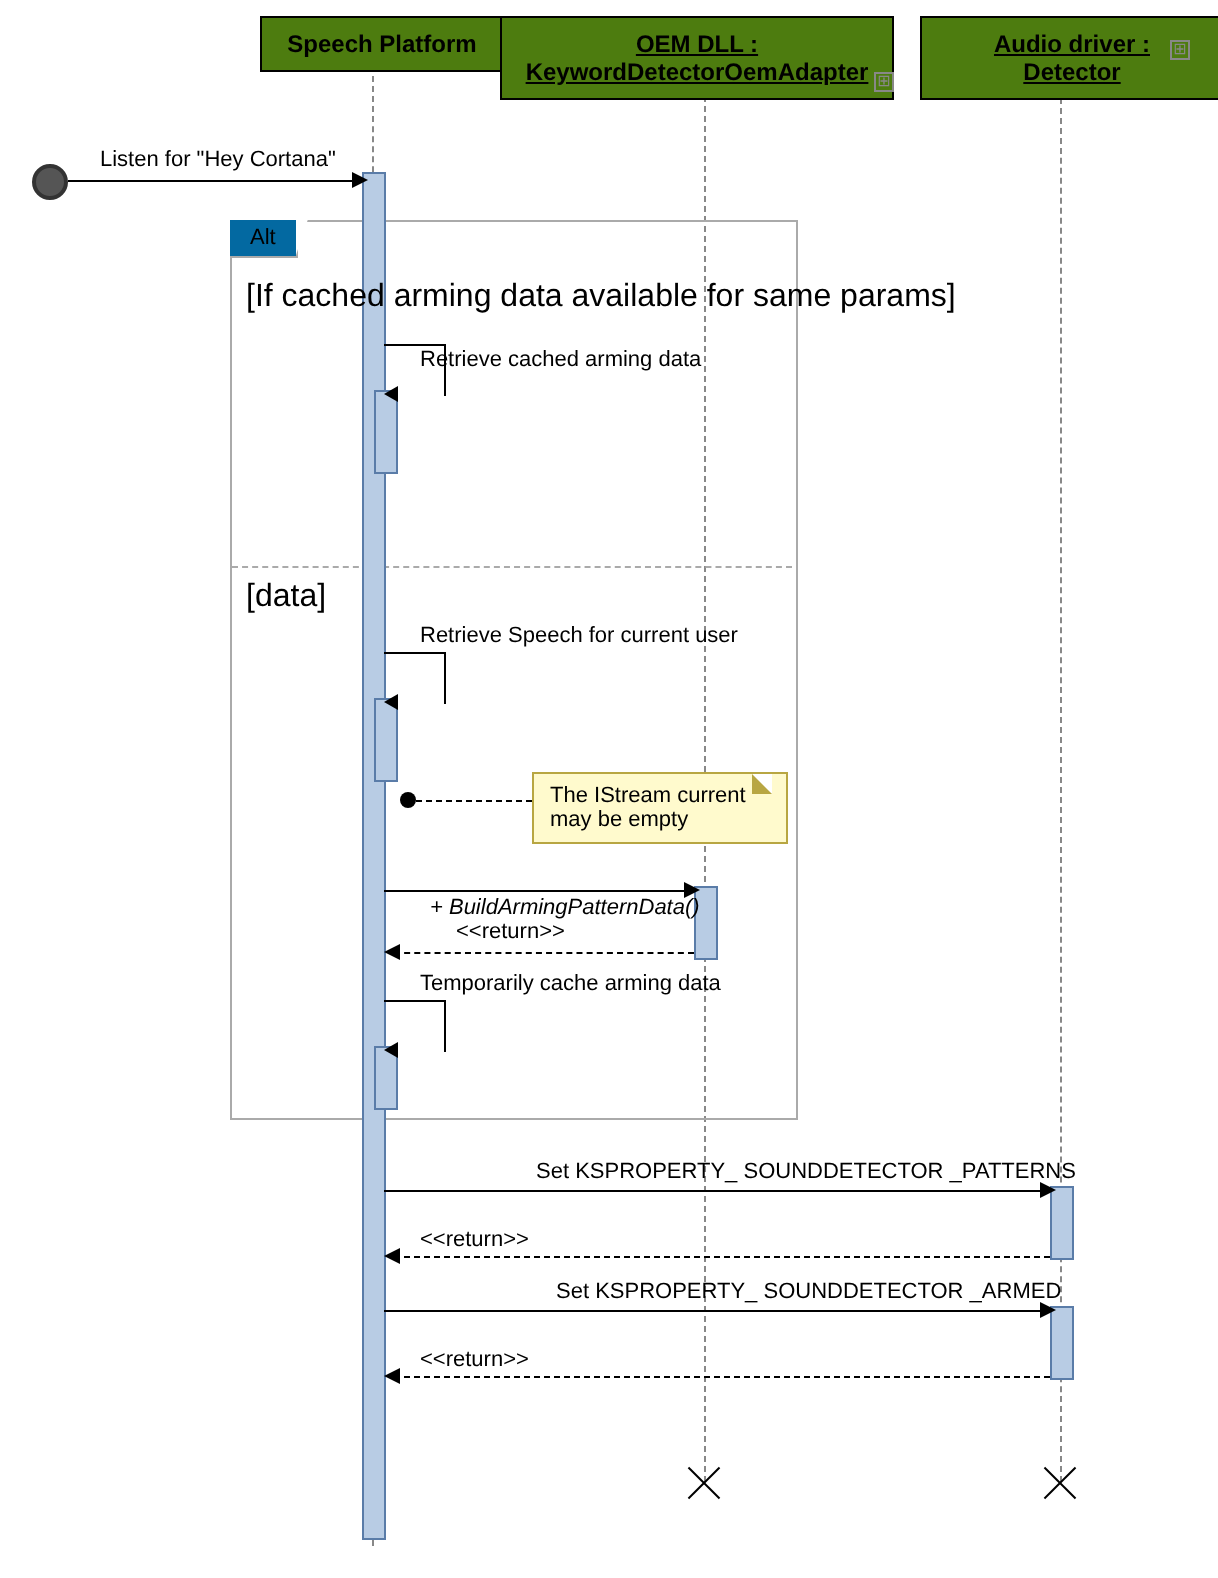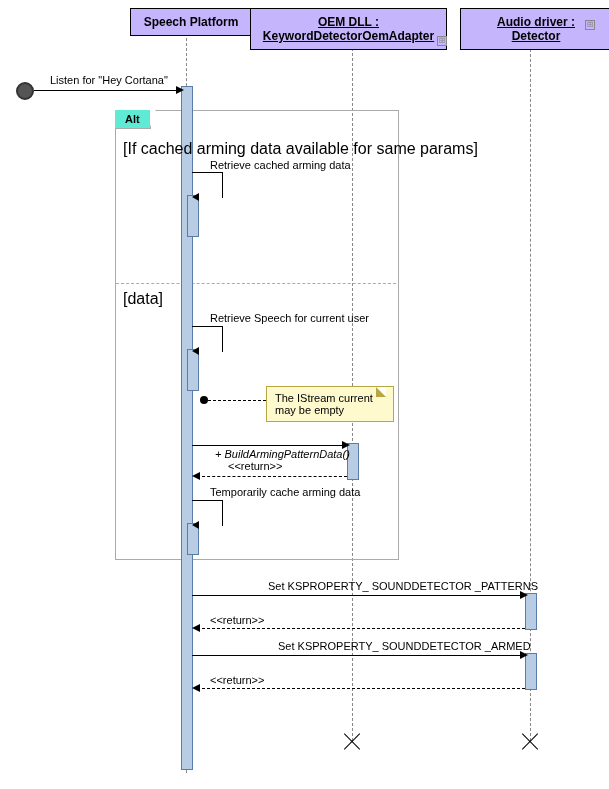--- a/index.html
+++ b/index.html
@@ -1,22 +1,22 @@
 <!DOCTYPE html>
 <html><head>
 <meta charset="utf-8">
 <style>
 body{margin:0;padding:0;background:#fff;font-family:Arial,sans-serif;font-size:11px;color:#000;width:609px;height:789px;position:relative;overflow:hidden}
-.lifeline-head{position:absolute;border:1px solid #000;background:#c4b5fd;padding:6px 10px;text-align:center;font-weight:bold;font-size:12px;z-index:10}
+.lifeline-head{position:absolute;border:1px solid #000;background:#4d7c0f;padding:6px 10px;text-align:center;font-weight:bold;font-size:12px;z-index:10}
 .lifeline-head.underline{text-decoration:underline}
 .lifeline{position:absolute;width:0;border-left:1px dashed #888;z-index:1}
 .activation{position:absolute;width:10px;background:#b8cce4;border:1px solid #5a7ca8;z-index:5}
 .start-dot{position:absolute;width:14px;height:14px;border-radius:50%;background:#555;border:2px solid #333;z-index:8}
 .alt-frame{position:absolute;border:1px solid #aaa;z-index:3}
-.alt-label{position:absolute;border:1px solid #aaa;border-top:none;border-left:none;padding:3px 10px;font-weight:bold;background:#5eead4;z-index:4}
+.alt-label{position:absolute;border:1px solid #aaa;border-top:none;border-left:none;padding:3px 10px;font-weight:normal;background:#0369a1;z-index:4}
 .alt-label::after{content:'';position:absolute;right:-6px;top:0;width:6px;height:100%;background:#fff;clip-path:polygon(0 0,100% 0,0 100%)}
 .guard{position:absolute;font-size:16px;z-index:6}
 .msg-label{position:absolute;font-size:11px;z-index:7;white-space:nowrap}
 .msg-label.italic{font-style:italic}
 .arrow-line{position:absolute;height:0;z-index:6}
 .arrow-line.solid{border-top:1px solid #000}
 .arrow-line.dashed{border-top:1px dashed #000}
 .arrow-head{position:absolute;width:0;height:0;z-index:7}
 .arrow-head.right-solid{border-left:8px solid #000;border-top:4px solid transparent;border-bottom:4px solid transparent}
 .arrow-head.left-open{border-right:8px solid #000;border-top:4px solid transparent;border-bottom:4px solid transparent}
@@ -52,21 +52,21 @@
 <div class="arrow-line solid" style="left:34px;top:90px;width:147px"></div>
 <div class="arrow-head right-solid" style="left:176px;top:86px"></div>
 
 <div class="activation" style="left:181px;top:86px;height:682px"></div>
 
 <div class="alt-frame" style="left:115px;top:110px;width:282px;height:448px"></div>
 <div class="alt-label" style="left:115px;top:110px">Alt</div>
 
 <div class="guard" style="left:123px;top:140px">[If cached arming data available for same params]</div>
 
-<div class="msg-label" style="left:210px;top:159px">Retrieve cached arming data</div>
+<div class="msg-label" style="left:210px;top:174px">Retrieve cached arming data</div>
 <div class="self-msg" style="left:192px;top:172px"></div>
 <div class="self-arrow" style="left:192px;top:193px"></div>
 <div class="activation" style="left:187px;top:195px;height:40px"></div>
 
 <div class="divider" style="left:116px;top:283px;width:280px"></div>
 
 <div class="guard" style="left:123px;top:290px">[data]</div>
 
 <div class="msg-label" style="left:210px;top:312px">Retrieve Speech for current user</div>
 <div class="self-msg" style="left:192px;top:326px"></div>

